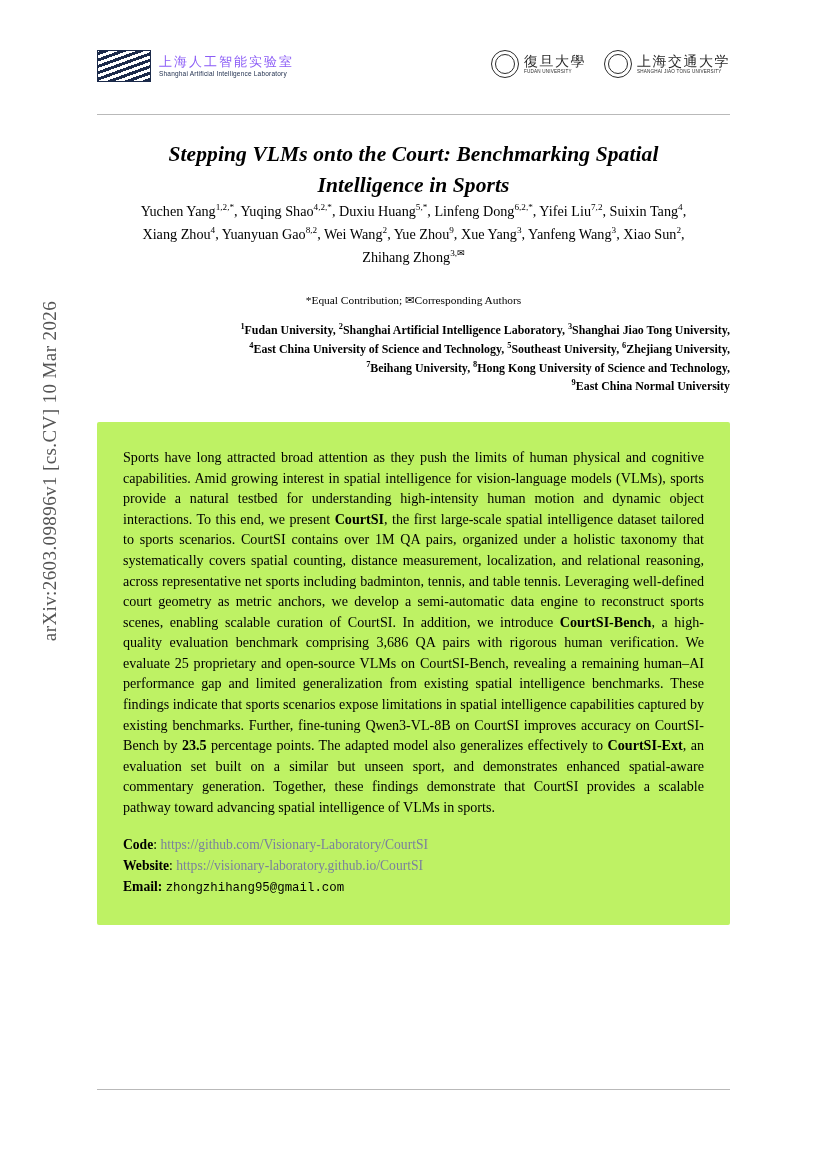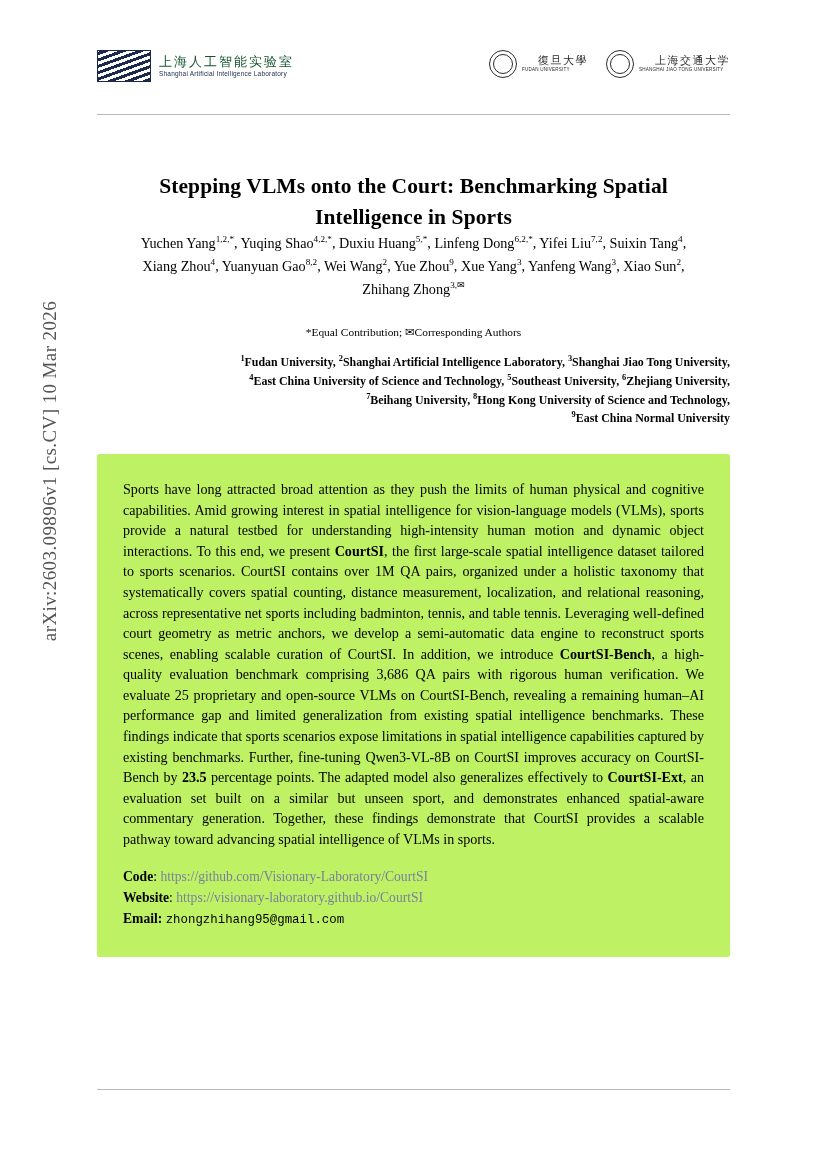--- a/index.html
+++ b/index.html
@@ -59,21 +59,21 @@
     width: 52px;
     height: 30px;
     background:
       repeating-linear-gradient(-20deg, #1b2a4a 0 3px, #ffffff 3px 6px);
     border: 1px solid #1b2a4a;
   }
   .logo-left-text .cn {
     font-family: "DejaVu Sans", sans-serif;
     font-size: 13px;
     letter-spacing: 2px;
-    color: #14532d;
+    color: #8b5cf6;
     line-height: 1.2;
   }
   .logo-left-text .en {
     font-family: "Liberation Sans", sans-serif;
     font-size: 6.5px;
     letter-spacing: 0.2px;
     color: #1b2a4a;
     line-height: 1.3;
   }
   .logo-right {
@@ -98,48 +98,48 @@
   }
   .uni-seal::after {
     content: "";
     position: absolute;
     left: 3px; top: 3px; right: 3px; bottom: 3px;
     border-radius: 50%;
     border: 0.8px solid #2b2b2b;
   }
   .uni-text .cn {
     font-family: "DejaVu Sans", sans-serif;
-    font-size: 11px;
+    font-size: 14px;
     letter-spacing: 1.5px;
     color: #2b2b2b;
     line-height: 1.15;
-    margin-left: 16px;
   }
   .uni-text .en {
     font-family: "Liberation Sans", sans-serif;
     font-size: 4.6px;
     letter-spacing: 0.2px;
     color: #2b2b2b;
     line-height: 1.3;
   }
   .rule {
     border-top: 1px solid #b9b9b9;
     margin-top: 6px;
   }
 
   
   .title {
-    margin-top: 56px;
+    margin-top: 24px;
     text-align: center;
     font-family: "Liberation Serif", serif;
     font-weight: bold;
     font-size: 21.5px;
     line-height: 1.42;
     letter-spacing: 0.1px;
     padding: 0 18px;
+    font-style: italic;
   }
 
   
   .authors {
     text-align: center;
     font-size: 14.2px;
     line-height: 1.62;
     padding: 0 2px;
   }
   sup { font-size: 9.2px; vertical-align: super; line-height: 0; }

